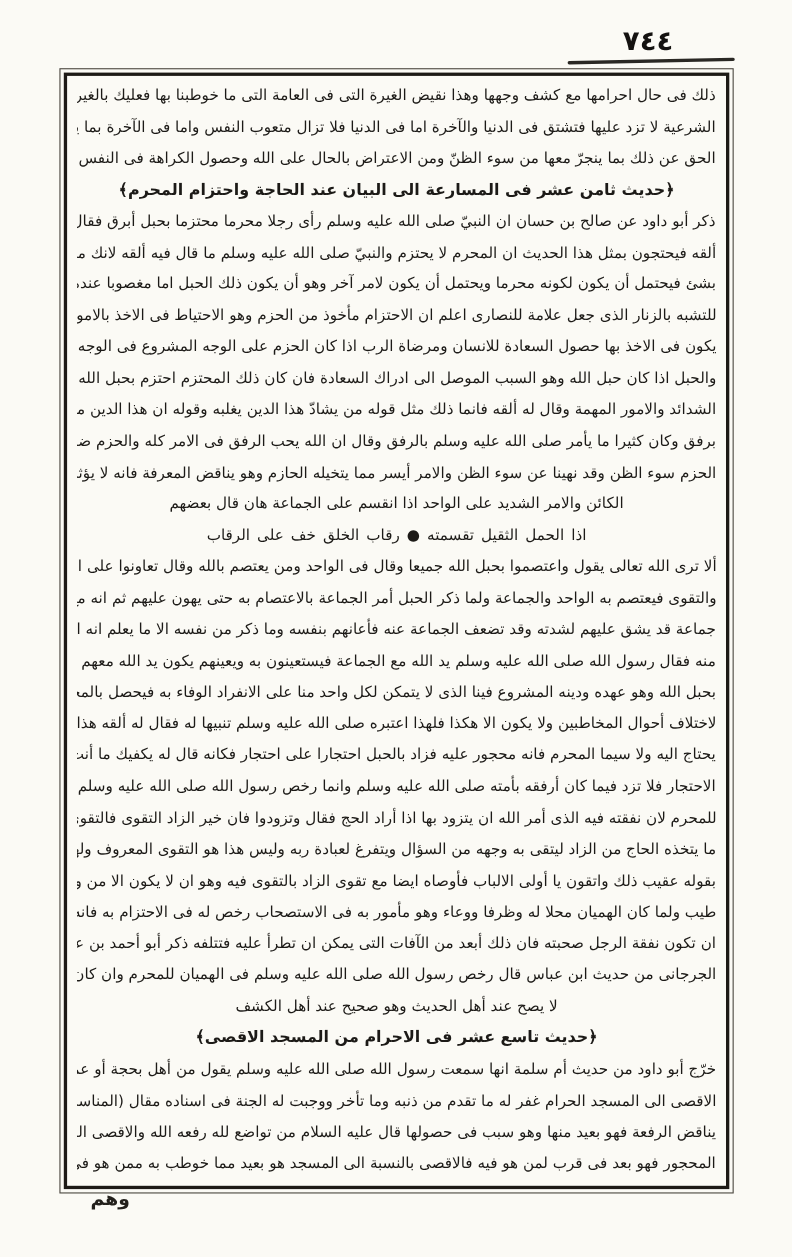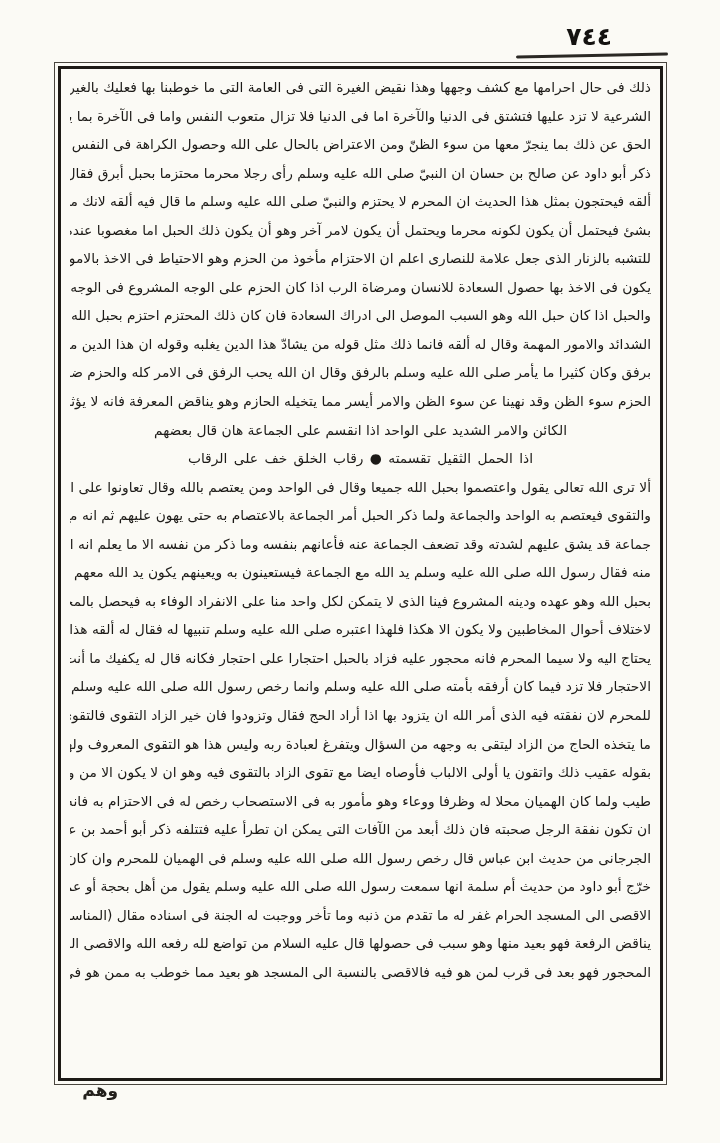--- a/index.html
+++ b/index.html
@@ -95,20 +95,21 @@
 <div class="page">
   <div class="page-number">٧٤٤</div>
   <div class="page-number-rule"></div>
 
   <div class="frame">
     <div class="frame-inner">
       <div class="text-block">
           <div class="line body">ذلك فى حال احرامها مع كشف وجهها وهذا نقيض الغيرة التى فى العامة التى ما خوطبنا بها فعليك بالغيرة الايمانية</div>
           <div class="line body">الشرعية لا تزد عليها فتشتق فى الدنيا والآخرة اما فى الدنيا فلا تزال متعوب النفس واما فى الآخرة بما يؤدى الى سؤال</div>
           <div class="line body">الحق عن ذلك بما ينجرّ معها من سوء الظنّ ومن الاعتراض بالحال على الله وحصول الكراهة فى النفس بما أباحه الله</div>
+          <div class="line heading">﴿حديث ثامن عشر فى المسارعة الى البيان عند الحاجة واحتزام المحرم﴾</div>
           <div class="line body">ذكر أبو داود عن صالح بن حسان ان النبيّ صلى الله عليه وسلم رأى رجلا محرما محتزما بحبل أبرق فقال يا صاحب الحبل</div>
           <div class="line body">ألقه فيحتجون بمثل هذا الحديث ان المحرم لا يحتزم والنبيّ صلى الله عليه وسلم ما قال فيه ألقه لانك محرم فاعلل للالقاء</div>
           <div class="line body">بشئ فيحتمل أن يكون لكونه محرما ويحتمل أن يكون لامر آخر وهو أن يكون ذلك الحبل اما مغصوبا عنده واما</div>
           <div class="line body">للتشبه بالزنار الذى جعل علامة للنصارى اعلم ان الاحتزام مأخوذ من الحزم وهو الاحتياط فى الاخذ بالامور التى</div>
           <div class="line body">يكون فى الاخذ بها حصول السعادة للانسان ومرضاة الرب اذا كان الحزم على الوجه المشروع فى الوجه المشروع</div>
           <div class="line body">والحبل اذا كان حبل الله وهو السبب الموصل الى ادراك السعادة فان كان ذلك المحتزم احتزم بحبل الله معلما بأخذ</div>
           <div class="line body">الشدائد والامور المهمة وقال له ألقه فانما ذلك مثل قوله من يشادّ هذا الدين يغلبه وقوله ان هذا الدين متين فأوغل فيه</div>
           <div class="line body">برفق وكان كثيرا ما يأمر صلى الله عليه وسلم بالرفق وقال ان الله يحب الرفق فى الامر كله والحزم ضد الرفق فان</div>
           <div class="line body">الحزم سوء الظن وقد نهينا عن سوء الظن والامر أيسر مما يتخيله الحازم وهو يناقض المعرفة فانه لا يؤثر فى القدر</div>
           <div class="line short">الكائن والامر الشديد على الواحد اذا انقسم على الجماعة هان قال بعضهم</div>
@@ -120,20 +121,22 @@
           <div class="line body">بحبل الله وهو عهده ودينه المشروع فينا الذى لا يتمكن لكل واحد منا على الانفراد الوفاء به فيحصل بالمجموع</div>
           <div class="line body">لاختلاف أحوال المخاطبين ولا يكون الا هكذا فلهذا اعتبره صلى الله عليه وسلم تنبيها له فقال له ألقه هذا اعتباره الذى</div>
           <div class="line body">يحتاج اليه ولا سيما المحرم فانه محجور عليه فزاد بالحبل احتجارا على احتجار فكانه قال له يكفيك ما أنت عليه من</div>
           <div class="line body">الاحتجار فلا تزد فيما كان أرفقه بأمته صلى الله عليه وسلم وانما رخص رسول الله صلى الله عليه وسلم فى الهميان</div>
           <div class="line body">للمحرم لان نفقته فيه الذى أمر الله ان يتزود بها اذا أراد الحج فقال وتزودوا فان خير الزاد التقوى فالتقوى ههنا</div>
           <div class="line body">ما يتخذه الحاج من الزاد ليتقى به وجهه من السؤال ويتفرغ لعبادة ربه وليس هذا هو التقوى المعروف ولهذا ألحقه</div>
           <div class="line body">بقوله عقيب ذلك واتقون يا أولى الالباب فأوصاه ايضا مع تقوى الزاد بالتقوى فيه وهو ان لا يكون الا من وجه</div>
           <div class="line body">طيب ولما كان الهميان محلا له وظرفا ووعاء وهو مأمور به فى الاستصحاب رخص له فى الاحتزام به فانه من الحزم</div>
           <div class="line body">ان تكون نفقة الرجل صحبته فان ذلك أبعد من الآفات التى يمكن ان تطرأ عليه فتتلفه ذكر أبو أحمد بن عدى</div>
           <div class="line body">الجرجانى من حديث ابن عباس قال رخص رسول الله صلى الله عليه وسلم فى الهميان للمحرم وان كان هذا الحديث</div>
+          <div class="line short">لا يصح عند أهل الحديث وهو صحيح عند أهل الكشف</div>
+          <div class="line heading">﴿حديث تاسع عشر فى الاحرام من المسجد الاقصى﴾</div>
           <div class="line body">خرّج أبو داود من حديث أم سلمة انها سمعت رسول الله صلى الله عليه وسلم يقول من أهل بحجة أو عمرة من المسجد</div>
           <div class="line body">الاقصى الى المسجد الحرام غفر له ما تقدم من ذنبه وما تأخر ووجبت له الجنة فى اسناده مقال (المناسبة) المسجد</div>
           <div class="line body">يناقض الرفعة فهو بعيد منها وهو سبب فى حصولها قال عليه السلام من تواضع لله رفعه الله والاقصى البعيد والحرام</div>
           <div class="line body">المحجور فهو بعد فى قرب لمن هو فيه فالاقصى بالنسبة الى المسجد هو بعيد مما خوطب به ممن هو فى المسجد الحرام</div>
         </div>
     </div>
   </div>
 
   <div class="catchword">وهم</div>
 </div>

